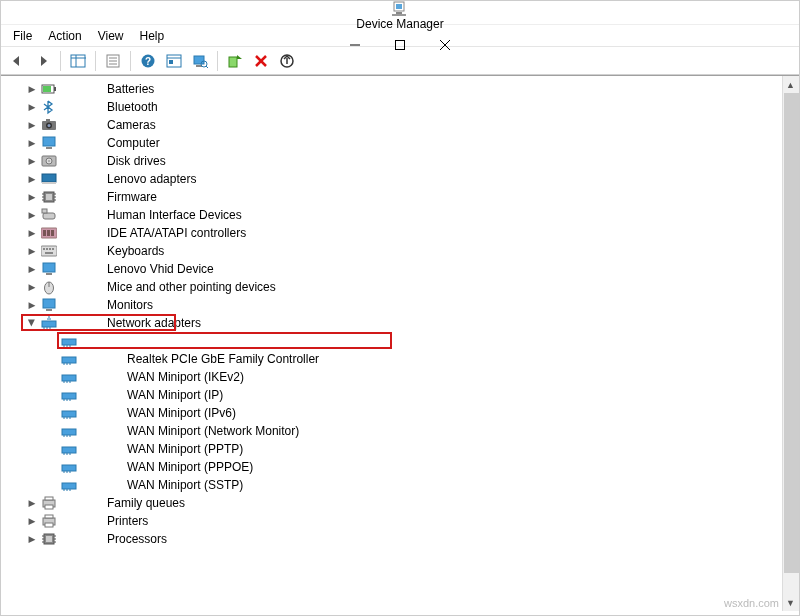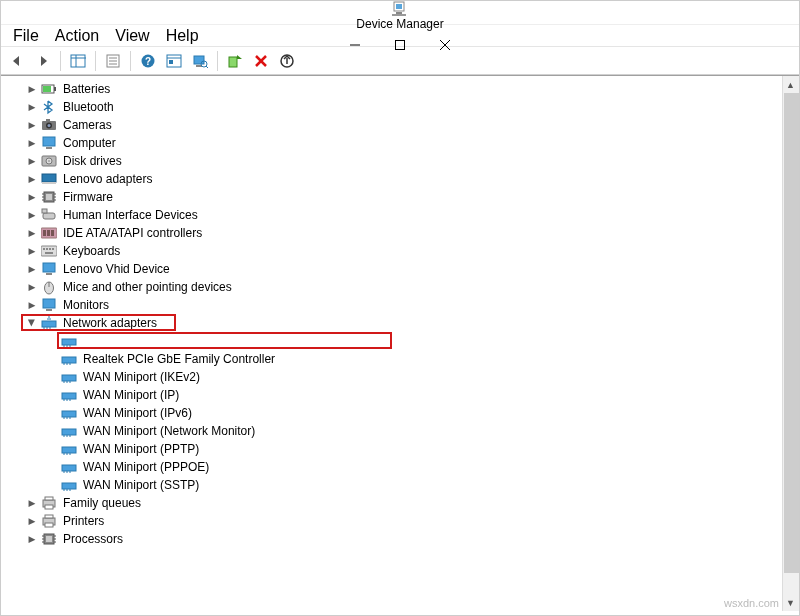--- a/index.html
+++ b/index.html
@@ -46,21 +46,21 @@
     .menubar {
       height: 22px;
       display: flex;
       align-items: center;
       padding: 0 4px;
       background: #fff;
       border-bottom: 1px solid #e5e5e5;
     }
     .menu-item {
       padding: 2px 8px;
-      font-size: 16px;
+      font-size: 12px;
       cursor: default;
     }
     .toolbar {
       height: 28px;
       display: flex;
       align-items: center;
       padding: 2px 4px;
       background: #fff;
       border-bottom: 1px solid #d0d0d0;
       gap: 2px;
@@ -113,20 +113,21 @@
     .node-icon {
       width: 16px;
       height: 16px;
       margin-right: 4px;
       display: inline-flex;
       align-items: center;
       justify-content: center;
     }
     .node-label {
       padding: 1px 2px;
+      margin-left: 44px;
     }
     .selected .node-label {
       background: #cde8ff;
       outline: 1px dotted #8fa9c9;
     }
     .highlight-box {
       position: absolute;
       border: 2px solid #d11919;
       pointer-events: none;
     }

